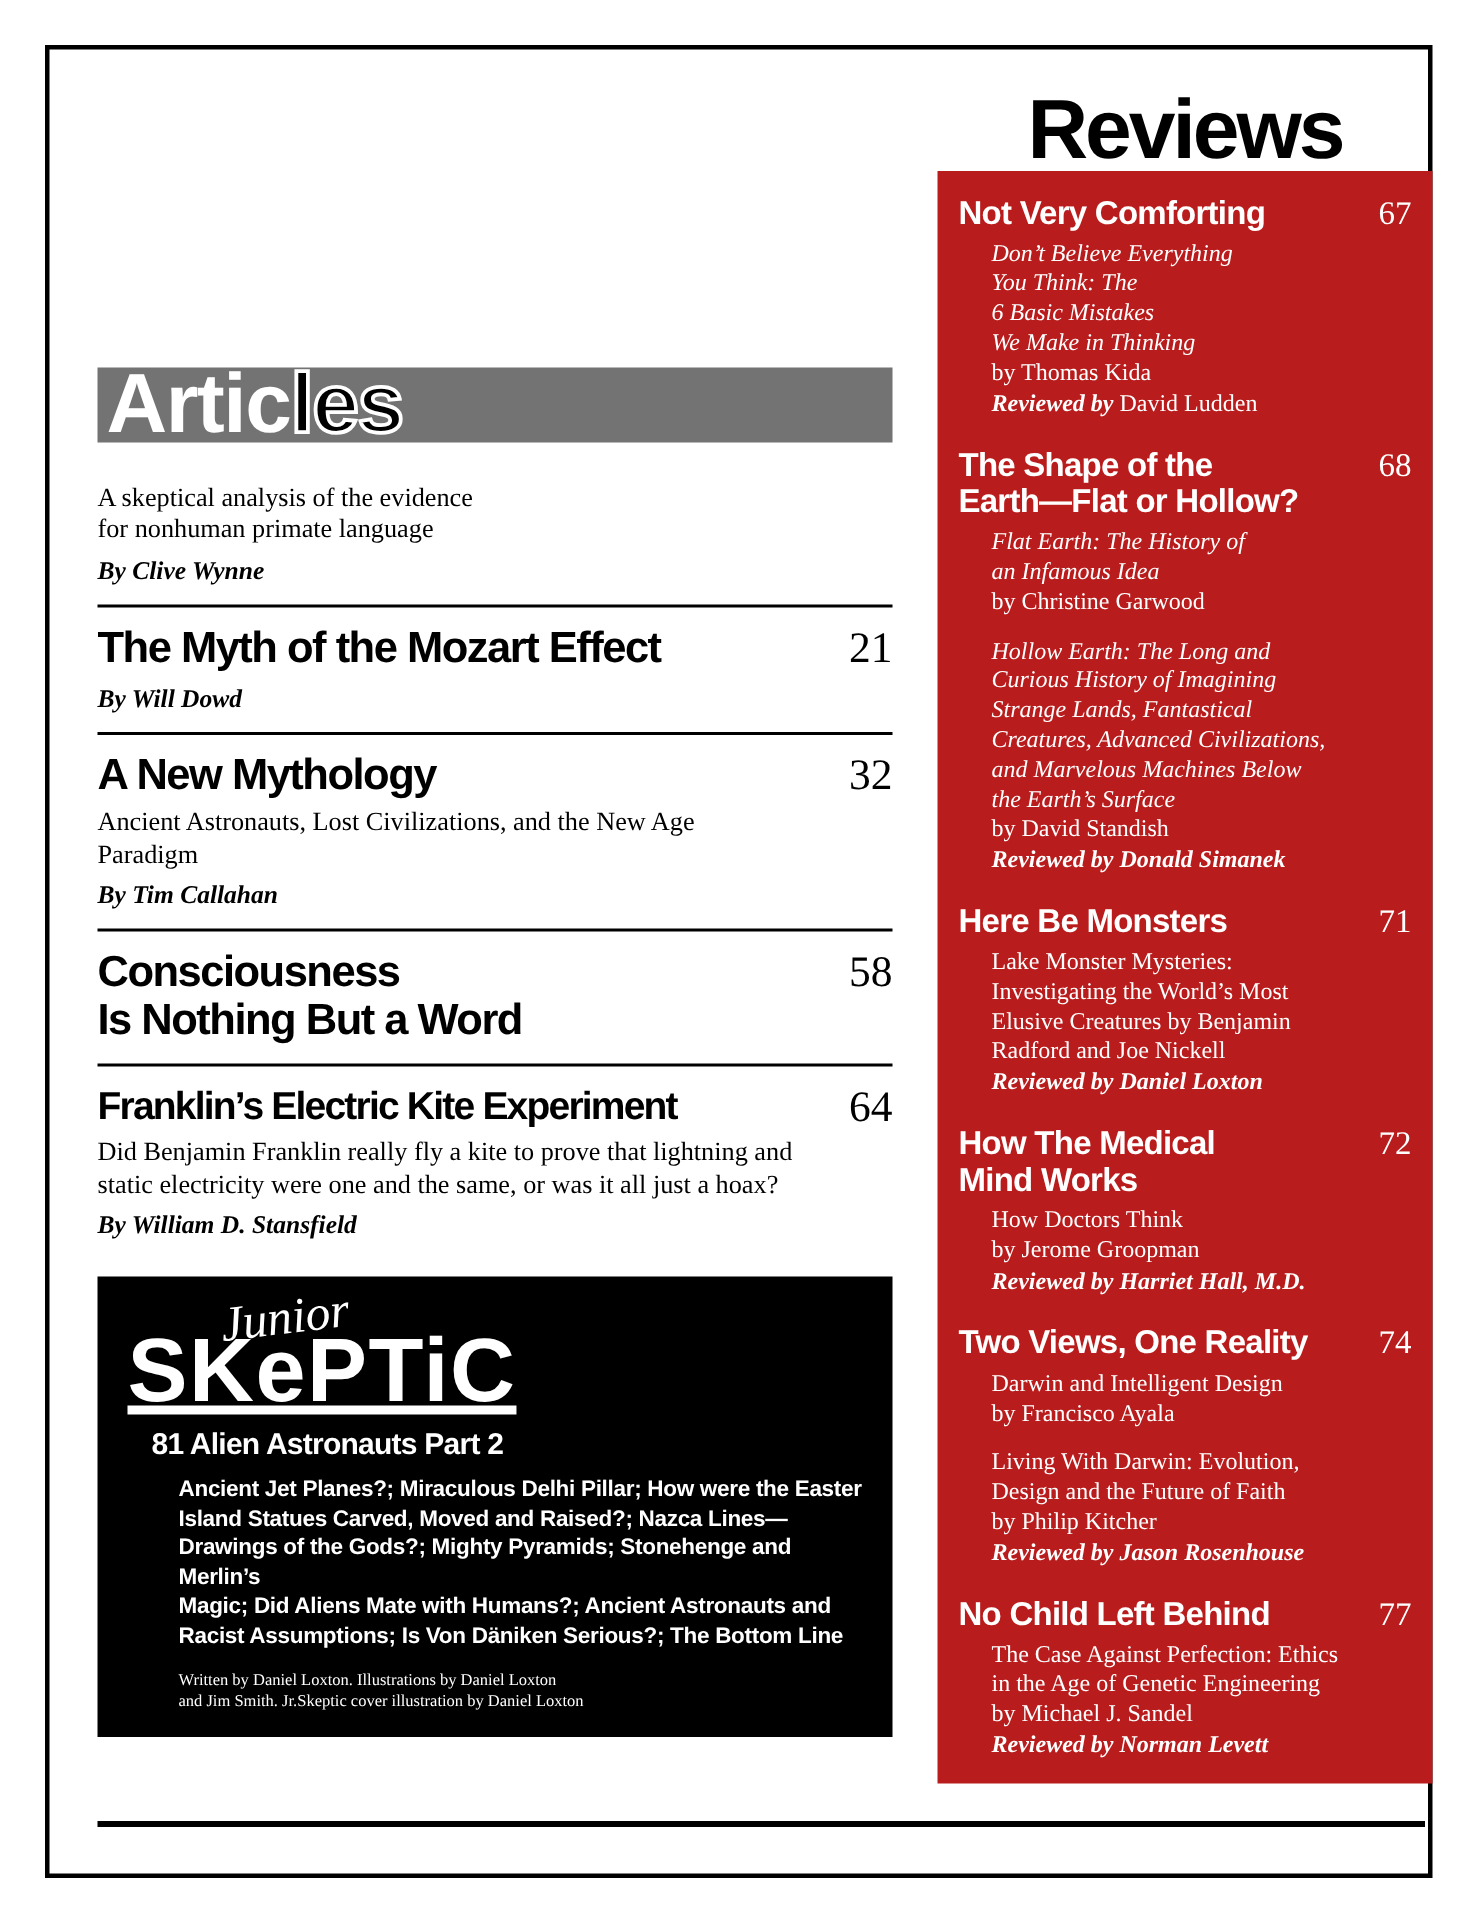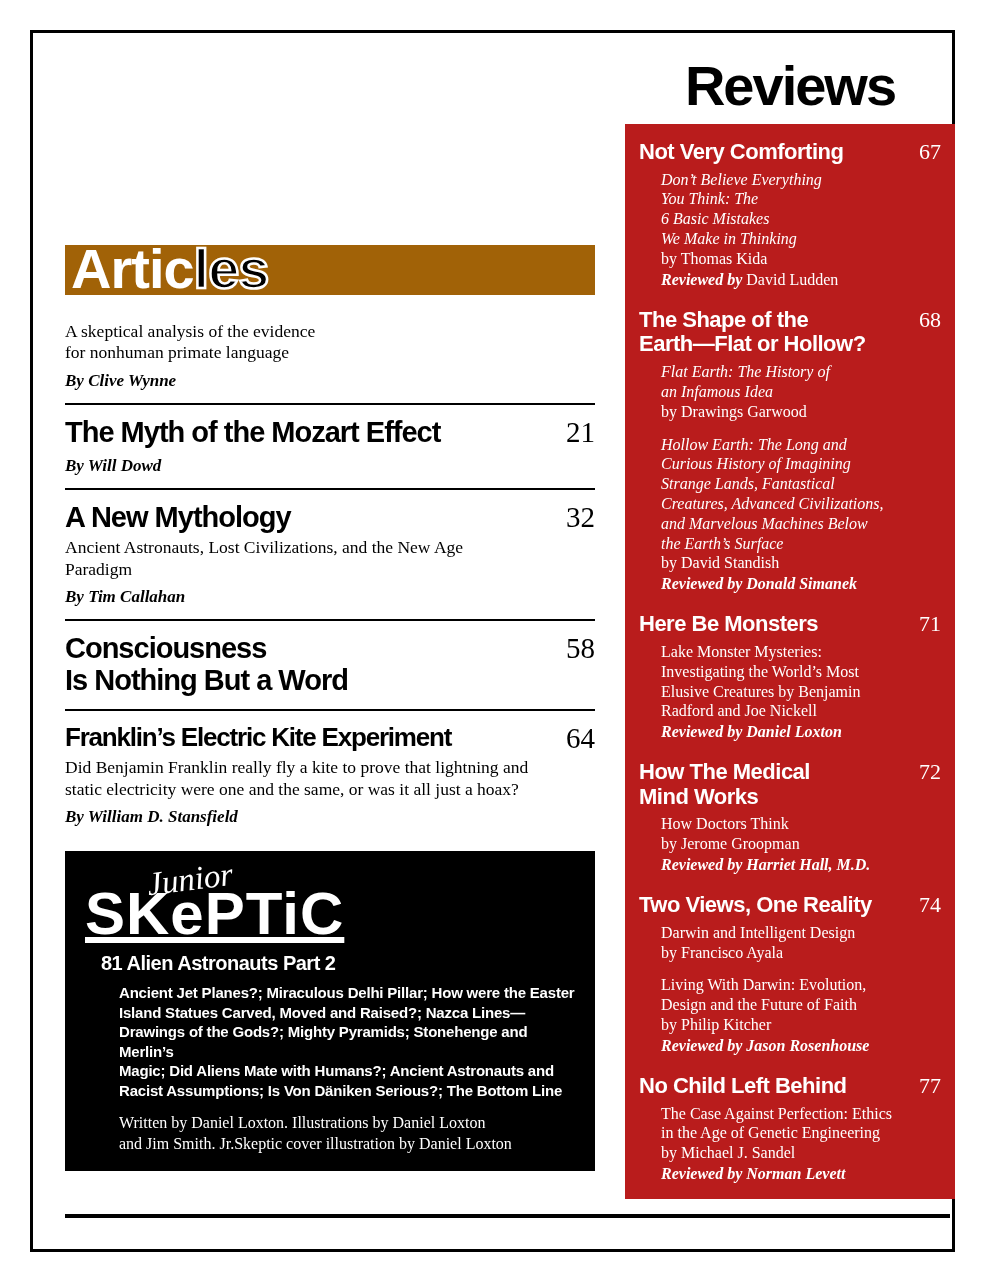--- a/index.html
+++ b/index.html
@@ -13,21 +13,21 @@
   .sheet { position:absolute; left:0; top:0; width:985px; height:1280px; background:#fff; overflow:hidden; }
   .frame {
     position:absolute; left:30px; top:30px; width:925px; height:1222px;
     border:3px solid #000;
   }
 
   
   .left-col { position:absolute; left:65px; top:0; width:530px; }
 
   .banner {
-    margin-top:245px; height:50px; background:#a16207;
+    margin-top:245px; height:50px; background:#737373;
     position:relative; margin-bottom:26px;
   }
   .banner-text {
     position:absolute; left:6px; top:-4px;
     font-size:56px; font-weight:bold; letter-spacing:-1px;
     line-height:56px; color:#fff; white-space:nowrap;
   }
   .banner-text .outline {
     color:#000;
     -webkit-text-stroke:2.5px #fff;
@@ -69,29 +69,29 @@
   }
   .junior-headline {
     font-size:20px; font-weight:bold; letter-spacing:-0.5px;
     margin:8px 0 8px 16px;
   }
   .junior-topics {
     font-size:15px; font-weight:bold; line-height:1.3;
     white-space:pre-line; margin-left:34px; letter-spacing:-0.2px;
   }
   .junior-credits {
-    font-family:"Liberation Serif", serif; font-size:16px; line-height:1.3;
+    font-family:"Liberation Serif", serif; font-size:11px; line-height:1.3;
     white-space:pre-line; margin:13px 0 0 34px;
   }
 
   
   .right-col { position:absolute; left:625px; top:58px; width:330px; }
   .reviews-title {
     font-size:56px; font-weight:bold; letter-spacing:-2px;
-    line-height:1; text-align:center; margin-bottom:10px;
+    line-height:1; text-align:center; 
   }
   .reviews-box {
     background:#b91c1c; color:#fff; height:1075px;
     padding:16px 14px 10px 14px; overflow:hidden;
   }
   .review { margin-bottom:19px; }
   .review-head { display:flex; justify-content:space-between; align-items:flex-start; margin-bottom:5px; }
   .review-title {
     font-size:22px; font-weight:bold; letter-spacing:-0.5px;
     line-height:1.12; white-space:pre-line;
@@ -213,21 +213,21 @@
       </div>
 
       <div class="review">
         <div class="review-head">
           <div class="review-title">The Shape of the
 Earth—Flat or Hollow?</div>
           <div class="review-page">68</div>
         </div>
         <p class="book italic">Flat Earth: The History of
 an Infamous Idea</p>
-        <p class="book gap-after">by Drawings Garwood</p>
+        <p class="book gap-after">by Christine Garwood</p>
         <p class="book italic">Hollow Earth: The Long and
 Curious History of Imagining
 Strange Lands, Fantastical
 Creatures, Advanced Civilizations,
 and Marvelous Machines Below
 the Earth’s Surface</p>
         <p class="book">by David Standish</p>
         <p class="reviewer">Reviewed by Donald Simanek</p>
       </div>
 

